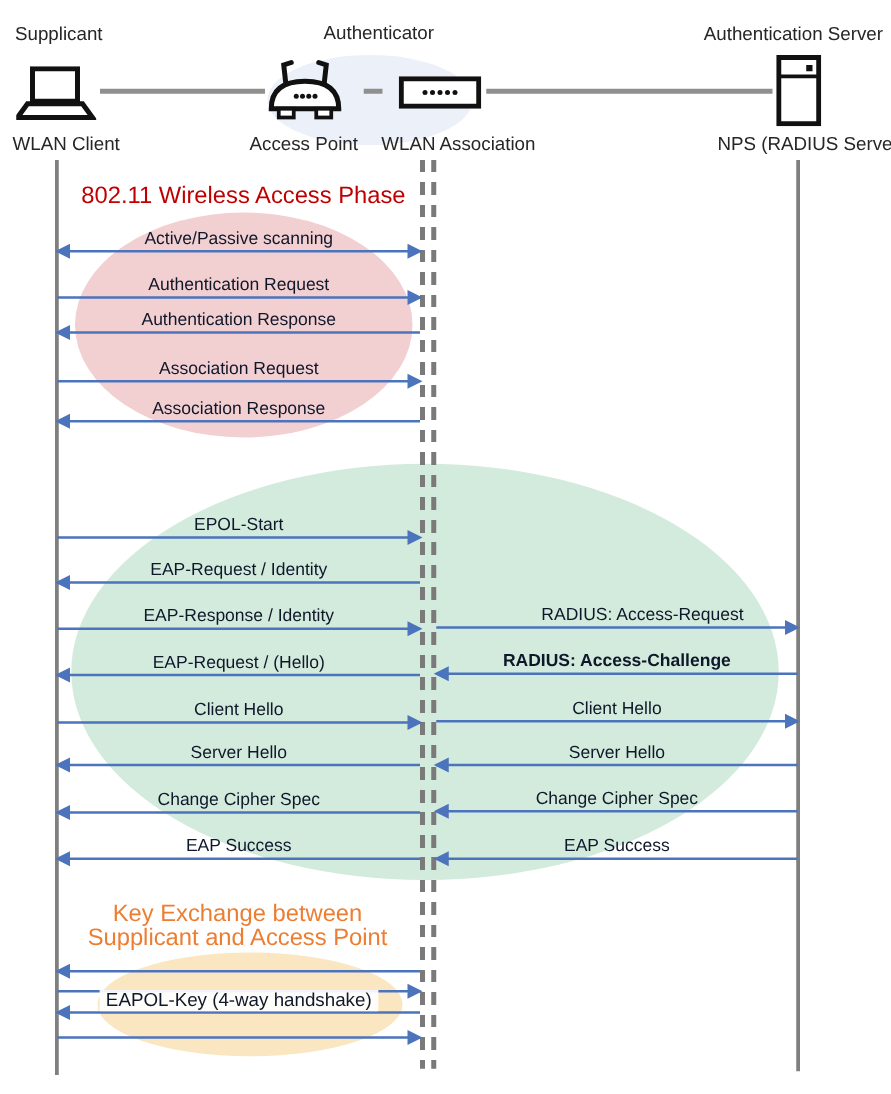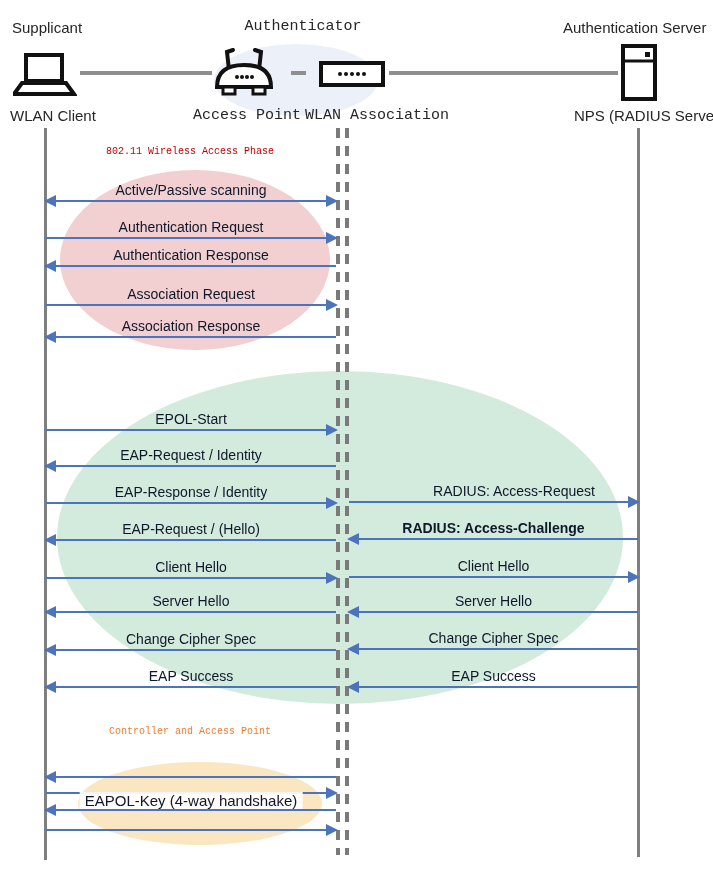--- a/index.html
+++ b/index.html
@@ -1,27 +1,27 @@
 <!DOCTYPE html>
 <html><head>
 <meta charset="utf-8">
 <style>
   html,body{margin:0;padding:0;background:#fff;}
   .stage{position:relative;width:713px;height:875px;background:#fff;overflow:hidden;
          font-family:"Liberation Sans",sans-serif;color:#262626;}
   .abs{position:absolute;}
   .role-label{font-size:15px;color:#262626;white-space:nowrap;}
   .dev-label{font-size:15px;color:#262626;white-space:nowrap;}
-  .center{text-align:center;font-family:Liberation Mono, monospace;}
+  .center{text-align:center;}
   .hline{position:absolute;height:4px;background:#8f8f8f;z-index:1;}
   .lifeline{position:absolute;width:3px;background:#7f7f7f;z-index:1;top:128px;height:729px;}
   .dashline{position:absolute;width:4px;top:128px;height:727px;z-index:1;
             background:repeating-linear-gradient(180deg,#7a7a7a 0 10px,transparent 10px 18px);}
   .ellipse{position:absolute;border-radius:50%;z-index:0;}
-  .phase-title{position:absolute;font-size:10px;z-index:2;white-space:nowrap;}
+  .phase-title{position:absolute;font-size:19px;z-index:2;white-space:nowrap;}
   .msg-line{position:absolute;height:2px;background:#4c74bc;z-index:2;}
   .head{position:absolute;width:0;height:0;border-top:6px solid transparent;border-bottom:6px solid transparent;}
   .head-r{right:-2px;top:-5px;border-left:12px solid #4c74bc;}
   .head-l{left:-2px;top:-5px;border-right:12px solid #4c74bc;}
   .msg-label{position:absolute;font-size:14px;color:#0f172a;z-index:3;white-space:nowrap;transform:translateX(-50%);}
   .msg-label.boxed{background:rgba(255,255,255,0.92);padding:0 5px;font-size:15px;}
   svg{display:block;}
 </style>
 </head>
 <body>
@@ -87,21 +87,22 @@
   <div class="dashline" style="left:336px;"></div>
   <div class="dashline" style="left:345px;"></div>
   <div class="lifeline" style="left:637px;"></div>
 
   <div class="ellipse" style="left:60px;top:170px;width:270px;height:180px;background:#F2CFD1;"></div>
   <div class="ellipse" style="left:57px;top:371px;width:566px;height:333px;background:#D3EBDC;"></div>
   <div class="ellipse" style="left:78px;top:762px;width:244px;height:83px;background:#FAE7C1;"></div>
 
   <div class="phase-title center" style="left:65px;top:146px;width:250px;color:#C00000;">802.11 Wireless Access Phase</div>
   <div class="phase-title center" style="left:64px;top:722px;width:252px;color:#ED7D31;line-height:19px;">
-    <div>Controller and Access Point</div>
+    <div>Key Exchange between</div>
+    <div>Supplicant and Access Point</div>
   </div>
 
   <div id="messages">
       <div class="msg-line" style="left: 46px; top: 200px; width: 290px;">
         <div class="head head-r"></div>
         <div class="head head-l"></div>
       </div>
       <div class="msg-label" style="left: 191px; top: 182px;">Active/Passive scanning</div>
       <div class="msg-line" style="left: 46px; top: 237px; width: 290px;">
         <div class="head head-r"></div>

